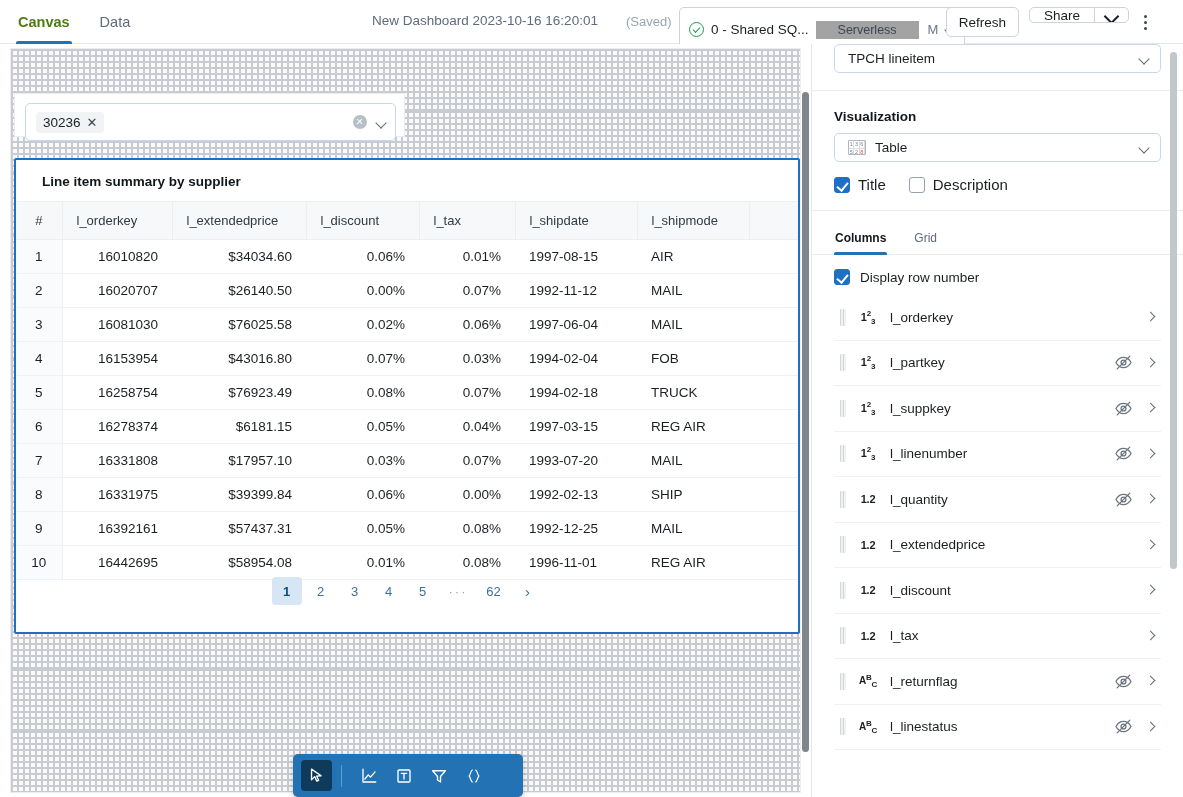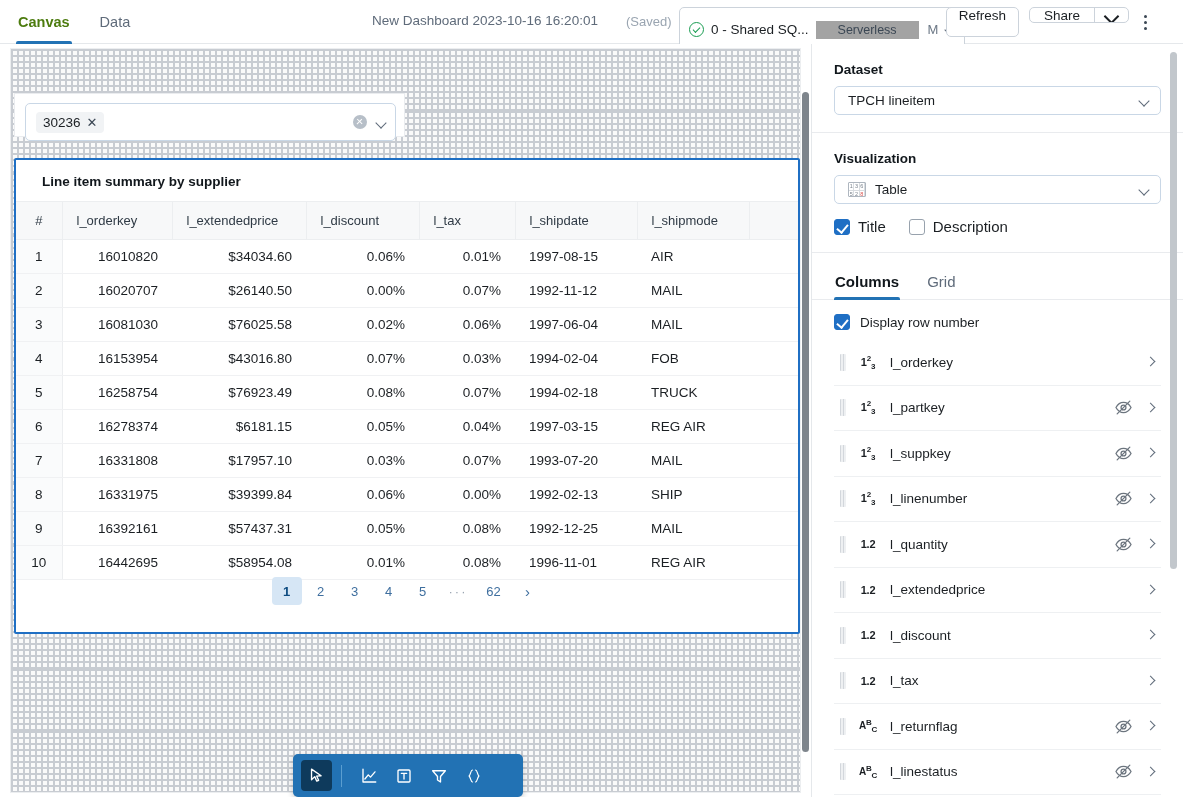--- a/index.html
+++ b/index.html
@@ -63,21 +63,21 @@
   .chev { width: 11px; height: 11px; position: relative; flex: none; }
   .chev::after {
     content: ""; position: absolute; left: 1px; top: 2px;
     width: 7px; height: 7px;
     border-right: 1.7px solid #5f6b7a; border-bottom: 1.7px solid #5f6b7a;
     transform: rotate(45deg);
   }
   .btn {
     position: absolute; top: 7px; height: 30px;
     border: 1px solid #ccd3db; border-radius: 5px; background: #fff;
-    display: flex; justify-content: center;
+    display: flex; align-items: center; justify-content: center;
     font-size: 13.5px; color: #1b1f23; cursor: pointer; padding: 0 13px;
   }
   #refresh-btn { left: 946px; width: 73px; }
   #share-group {
     position: absolute; left: 1029px; top: 7px; height: 16px;
     display: flex; border: 1px solid #ccd3db; border-radius: 5px;
     background: #fff; overflow: hidden;
   }
   #share-group .sh {
     display: flex; align-items: center; justify-content: center;
@@ -259,21 +259,21 @@
     width: 5px; height: 9px; border-right: 2px solid #fff;
     border-bottom: 2px solid #fff; transform: rotate(40deg);
   }
   .chkrow .lbl { font-size: 15px; color: #1b1f23; }
 
   .subtabs {
     display: flex; gap: 26px; padding: 0 22px; margin-top: 14px;
     border-bottom: 1px solid #e9ebee;
   }
   .stab {
-    position: relative; font-size: 15px; color: #5f6b7a;
+    position: relative; font-size: 12px; color: #5f6b7a;
     padding: 6px 1px 9px 1px; cursor: pointer;
   }
   .stab.active { color: #11171c; font-weight: 700; }
   .stab.active::after {
     content: ""; position: absolute; left: 0; right: 0; bottom: -1px;
     height: 3px; background: #2272b4; border-radius: 2px 2px 0 0;
   }
 
   .disp-row { display: flex; align-items: center; gap: 10px; padding: 14px 22px 10px 22px; }
   .disp-row .lbl { font-size: 13.5px; color: #1b1f23; }
@@ -547,21 +547,20 @@
         </svg>
       </div>
     </div>
 
     <div class="cscroll"></div>
   </div>
 
   <div class="rpanel">
 
     <div class="sec">
-      <div class="sec-h">Dataset</div>
       <div class="select">
         <span class="sv">TPCH lineitem</span>
         <span class="chev"></span>
       </div>
     </div>
 
     <div class="divider"></div>
 
     <div class="sec">
       <div class="sec-h">Visualization</div>

